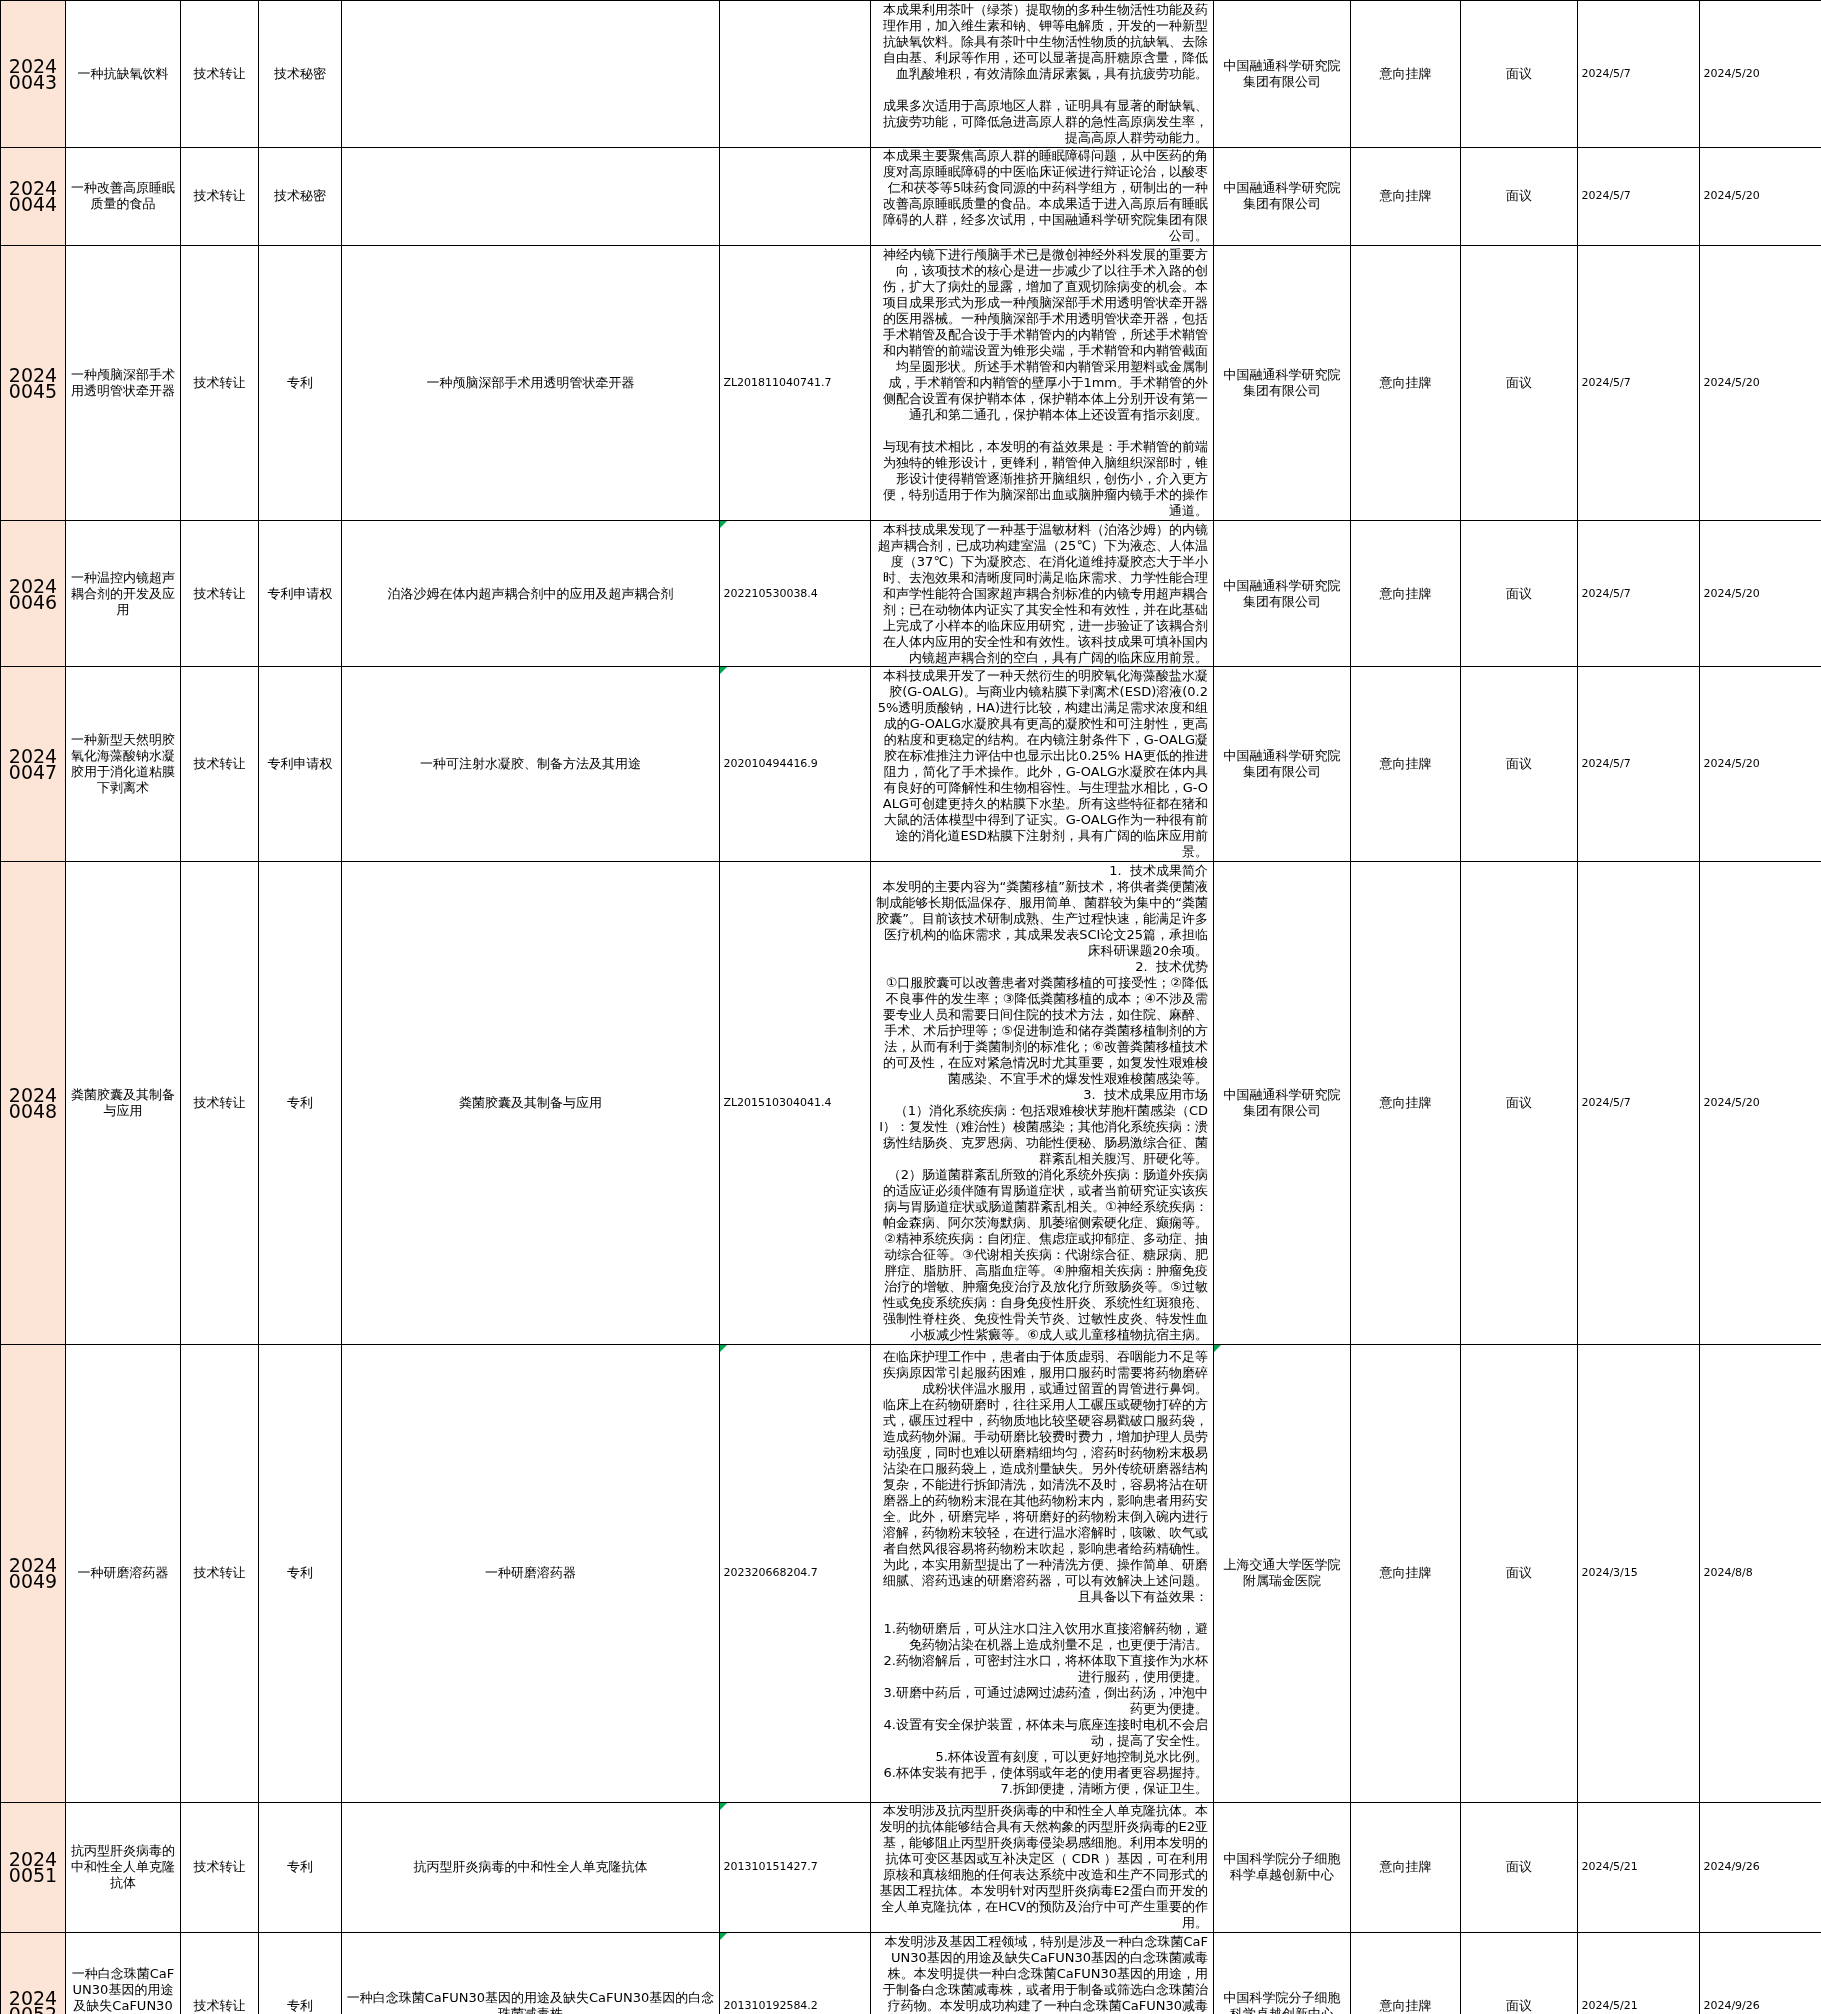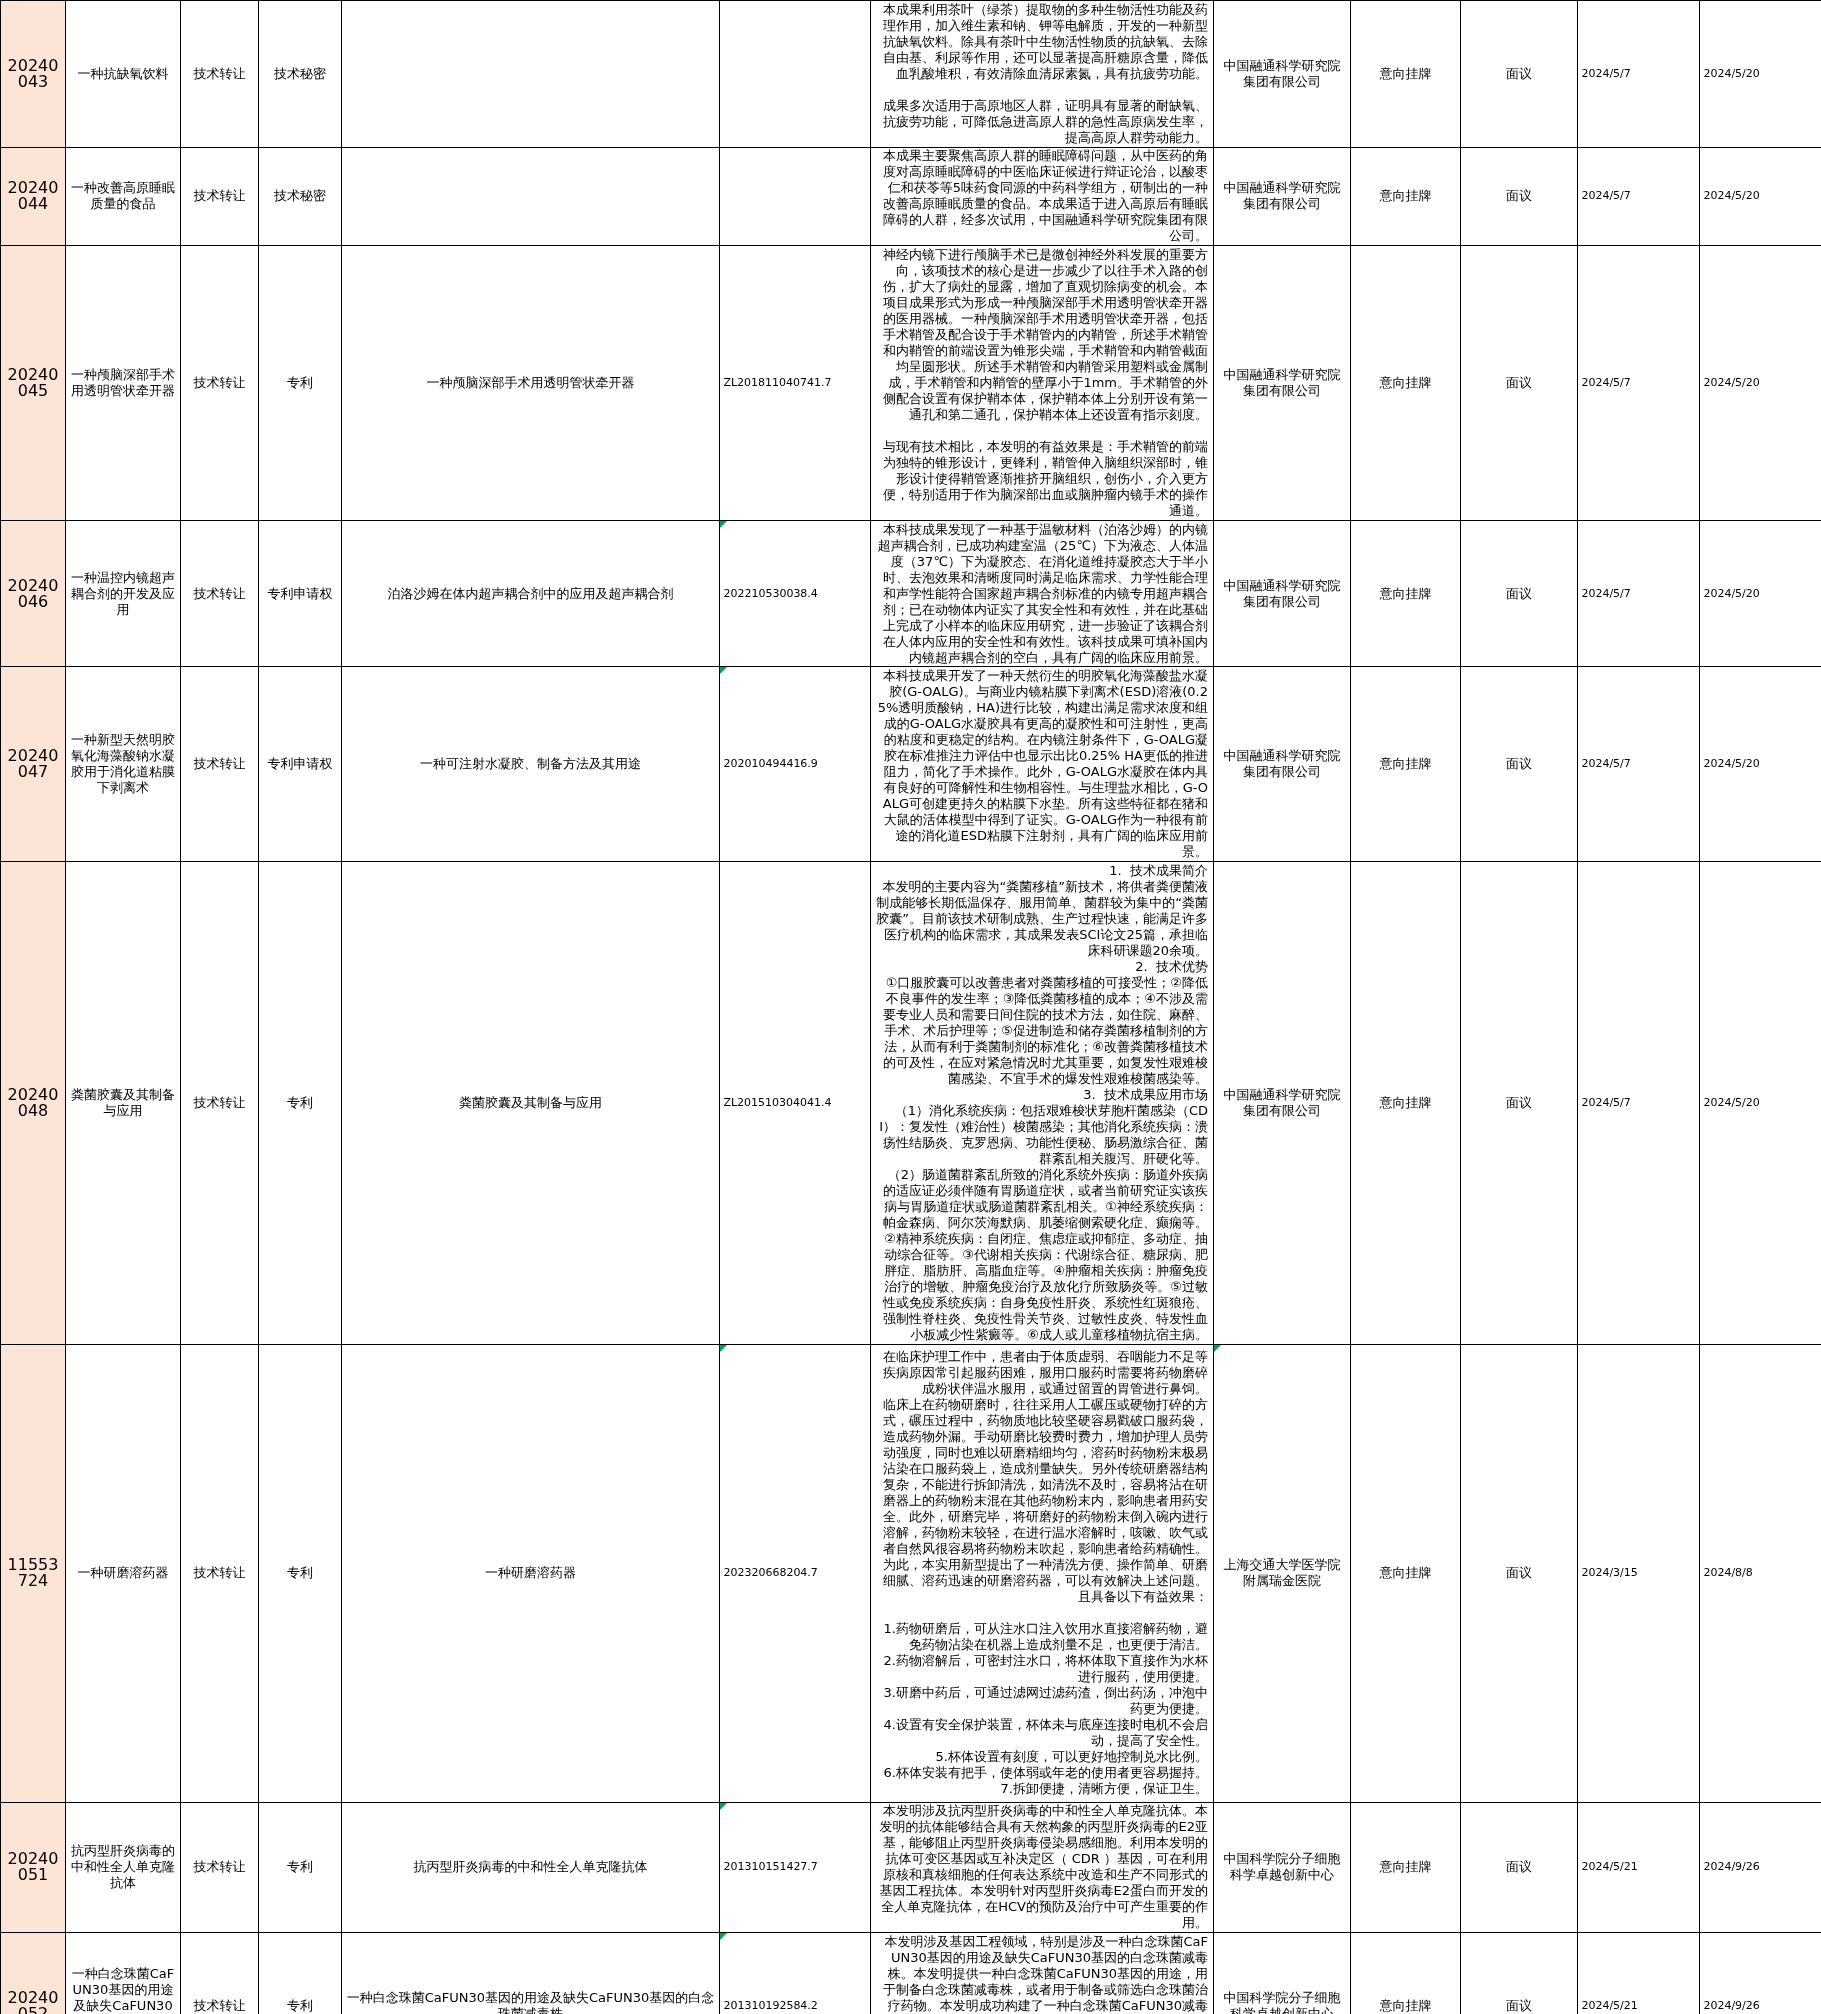--- a/index.html
+++ b/index.html
@@ -6,21 +6,21 @@
   #sheet{
     width:1822px;height:2015px;overflow:hidden;position:relative;
     font-family:"DejaVu Sans","Liberation Sans",sans-serif;color:#000;background:#fff;
   }
   table{border-collapse:collapse;table-layout:fixed;width:1822px;}
   td{
     border:0.8px solid #000;overflow:hidden;position:relative;
     font-size:13px;line-height:16px;vertical-align:middle;padding:0 3.4px;
     word-break:break-all;
   }
-  td.c-id{background:var(--id-bg,#FCE4D6);text-align:center;font-size:16px;margin-top:26px;}
+  td.c-id{background:var(--id-bg,#FCE4D6);text-align:center;font-size:19px;margin-top:26px;}
   td.c-center{text-align:center;}
   td.c-desc{
     text-align:right;vertical-align:middle;white-space:pre-wrap;
     padding:0.8px 5px;font-size:13px;line-height:16px;
   }
   td.c-num,td.c-date{text-align:left;font-size:11px;}
   .flag{
     position:absolute;top:0;left:0;width:0;height:0;
     border-top:7.6px solid var(--flag-green,#00A550);
     border-right:7.6px solid transparent;
@@ -134,21 +134,21 @@
 3.  技术成果应用市场
 （1）消化系统疾病：包括艰难梭状芽胞杆菌感染（CDI）：复发性（难治性）梭菌感染；其他消化系统疾病：溃疡性结肠炎、克罗恩病、功能性便秘、肠易激综合征、菌群紊乱相关腹泻、肝硬化等。
 （2）肠道菌群紊乱所致的消化系统外疾病：肠道外疾病的适应证必须伴随有胃肠道症状，或者当前研究证实该疾病与胃肠道症状或肠道菌群紊乱相关。①神经系统疾病：帕金森病、阿尔茨海默病、肌萎缩侧索硬化症、癫痫等。②精神系统疾病：自闭症、焦虑症或抑郁症、多动症、抽动综合征等。③代谢相关疾病：代谢综合征、糖尿病、肥胖症、脂肪肝、高脂血症等。④肿瘤相关疾病：肿瘤免疫治疗的增敏、肿瘤免疫治疗及放化疗所致肠炎等。⑤过敏性或免疫系统疾病：自身免疫性肝炎、系统性红斑狼疮、强制性脊柱炎、免疫性骨关节炎、过敏性皮炎、特发性血小板减少性紫癜等。⑥成人或儿童移植物抗宿主病。</td>
           <td class="c-center">中国融通科学研究院集团有限公司</td>
           <td class="c-center">意向挂牌</td>
           <td class="c-center">面议</td>
           <td class="c-center c-date">2024/5/7</td>
           <td class="c-center c-date">2024/5/20</td>
         </tr>
         <tr style="height: 458px;">
-          <td class="c-id c-center">11553724</td>
+          <td class="c-id c-center">20240049</td>
           <td class="c-center">一种研磨溶药器</td>
           <td class="c-center">技术转让</td>
           <td class="c-center">专利</td>
           <td class="c-center">一种研磨溶药器</td>
           <td class="c-center c-num">202320668204.7<span class="flag"></span></td>
           <td class="c-desc">在临床护理工作中，患者由于体质虚弱、吞咽能力不足等疾病原因常引起服药困难，服用口服药时需要将药物磨碎成粉状伴温水服用，或通过留置的胃管进行鼻饲。
 临床上在药物研磨时，往往采用人工碾压或硬物打碎的方式，碾压过程中，药物质地比较坚硬容易戳破口服药袋，造成药物外漏。手动研磨比较费时费力，增加护理人员劳动强度，同时也难以研磨精细均匀，溶药时药物粉末极易沾染在口服药袋上，造成剂量缺失。另外传统研磨器结构复杂，不能进行拆卸清洗，如清洗不及时，容易将沾在研磨器上的药物粉末混在其他药物粉末内，影响患者用药安全。此外，研磨完毕，将研磨好的药物粉末倒入碗内进行溶解，药物粉末较轻，在进行温水溶解时，咳嗽、吹气或者自然风很容易将药物粉末吹起，影响患者给药精确性。
 为此，本实用新型提出了一种清洗方便、操作简单、研磨细腻、溶药迅速的研磨溶药器，可以有效解决上述问题。且具备以下有益效果：
 
 1.药物研磨后，可从注水口注入饮用水直接溶解药物，避免药物沾染在机器上造成剂量不足，也更便于清洁。

